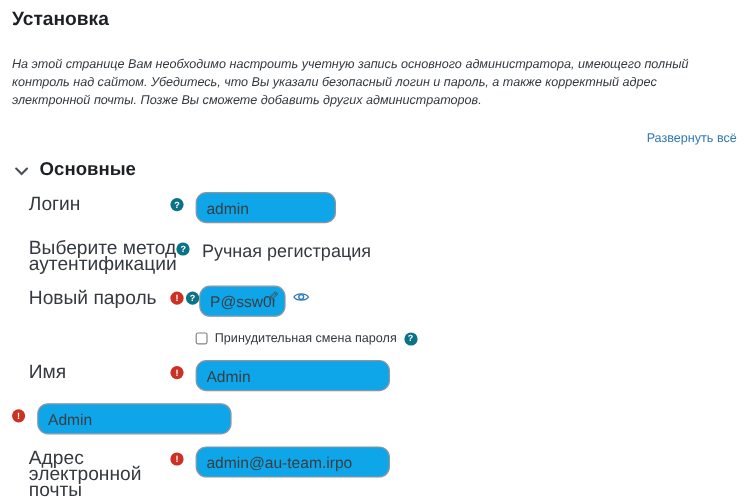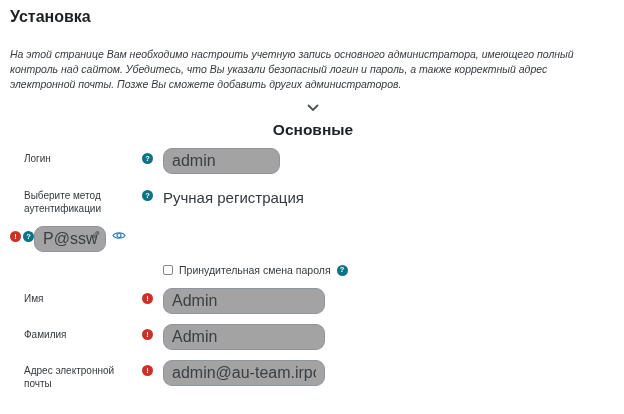--- a/index.html
+++ b/index.html
@@ -16,49 +16,49 @@
     margin:0; font-size:16px; font-weight:bold; color:#1d2125; letter-spacing:0;
   }
   p.intro {
     margin:21px 0 0 0; font-size:10.5px; line-height:15px; color:#343a40;font-style:italic;
   }
   .expand-row { margin-top:13px; text-align:right; }
   .expand-link {
     font-size:10.5px; color:#3179b5; text-decoration:none; cursor:pointer;
   }
   .section-header {
-    margin-top:10px; display:flex; align-items:center; gap:9px; padding-left:2px;flex-direction:column;
+    margin-top:10px; display:flex; align-items:center; gap:9px; padding-left:2px;
   }
   .section-header .chev { display:inline-flex; margin-top:2px; cursor:pointer; }
   .section-title { font-size:15.5px; font-weight:bold; color:#1d2125; }
 
   .mform { margin-top:9px; }
   .frow { display:flex; align-items:flex-start; margin-bottom:11px; }
   .lbl {
     flex:0 0 118px; margin-left:14px; padding-top:4px;
-    font-size:10px; line-height:13px; color:#343a40;
+    font-size:16px; line-height:13px; color:#343a40;
   }
   .icons {
     flex:0 0 21px; display:flex; gap:2px; align-items:center;
     padding-top:5px; justify-content:flex-start;
   }
   .ctrl { padding-left:0; }
 
   .badge-ico {
     display:inline-flex; align-items:center; justify-content:center;
     width:11px; height:11px; border-radius:50%;
     font-size:7.5px; font-weight:bold; color:#fff; line-height:1;
   }
   .help-ico { background:#0b7386; cursor:pointer; }
   .req-ico  { background:#cb3223; }
 
   input.txt {
     height:19px; border:1px solid #8f959e; border-radius:9px;
-    font-family:inherit; font-size:16px; color:#3a3f44;
-    padding:12px 8px; outline:none; background:#a3a3a3;
+    font-family:inherit; font-size:13px; color:#3a3f44;
+    padding:12px 8px; outline:none; background:#0ea5e9;
   }
   .w-login { width:117px; }
   .w-pass  { width:72px; padding-right:18px; }
   .w-std   { width:162px; }
 
   .statictext { font-size:15px; padding-top:4px; color:#343a40; }
 
   .rules {
     margin:0 0 6px 153px; max-width:452px;
     font-size:10.5px; line-height:14px; color:#343a40;
@@ -83,20 +83,23 @@
 </style>
 </head>
 <body>
 
 <div class="page">
 
   <h1 class="page-title">Установка</h1>
 
   <p class="intro">На этой странице Вам необходимо настроить учетную запись основного администратора, имеющего полный контроль над сайтом. Убедитесь, что Вы указали безопасный логин и пароль, а также корректный адрес электронной почты. Позже Вы сможете добавить других администраторов.</p>
 
+  <div class="expand-row">
+    <a class="expand-link">Развернуть всё</a>
+  </div>
 
   <div class="section-header">
     <span class="chev">
       <svg width="12" height="8" viewBox="0 0 12 8">
           <polyline points="1.5,1.5 6,6 10.5,1.5" fill="none" stroke="#495057" stroke-width="1.8" stroke-linecap="round"></polyline>
         </svg>
     </span>
     <span class="section-title">Основные</span>
   </div>
 
@@ -117,20 +120,21 @@
       <div class="icons">
         <span class="badge-ico help-ico">?</span>
       </div>
       <div class="ctrl">
         <div class="statictext">Ручная регистрация</div>
       </div>
     </div>
 
 
     <div class="frow" style="margin-bottom:0;">
+      <div class="lbl">Новый пароль</div>
       <div class="icons">
         <span class="badge-ico req-ico">!</span>
         <span class="badge-ico help-ico">?</span>
       </div>
       <div class="ctrl" style="display:flex;align-items:flex-start;">
         <span class="pass-wrap">
           <input class="txt w-pass" type="text" value="P@ssw0rd" style="">
           <span class="pencil">✎</span>
         </span>
         <button class="eye-btn">
@@ -152,21 +156,20 @@
       <div class="lbl">Имя</div>
       <div class="icons">
         <span class="badge-ico req-ico">!</span>
       </div>
       <div class="ctrl">
         <input class="txt w-std" type="text" value="Admin" style="">
       </div>
     </div>
 
     <div class="frow" style="margin-bottom:10px;">
-      <div class="lbl">Фамилия</div>
       <div class="icons">
         <span class="badge-ico req-ico">!</span>
       </div>
       <div class="ctrl">
         <input class="txt w-std" type="text" value="Admin" style="">
       </div>
     </div>
 
     <div class="frow" style="margin-bottom:12px;">
       <div class="lbl">Адрес электронной почты</div>

